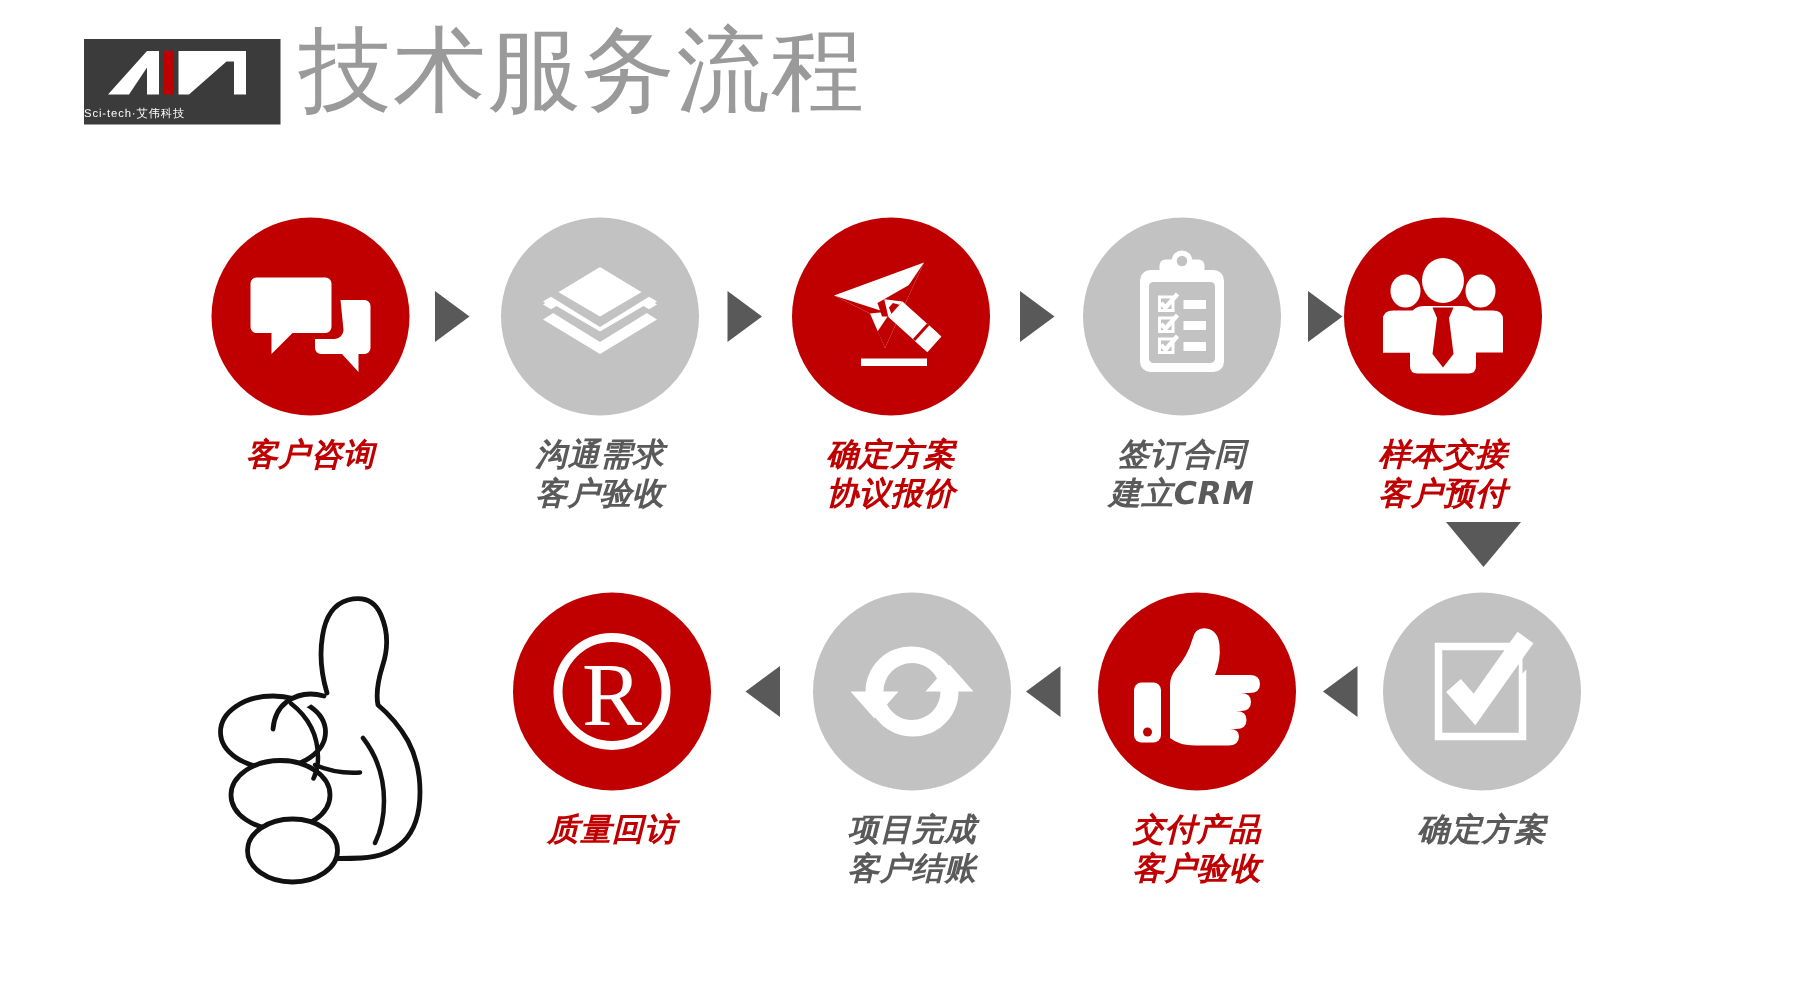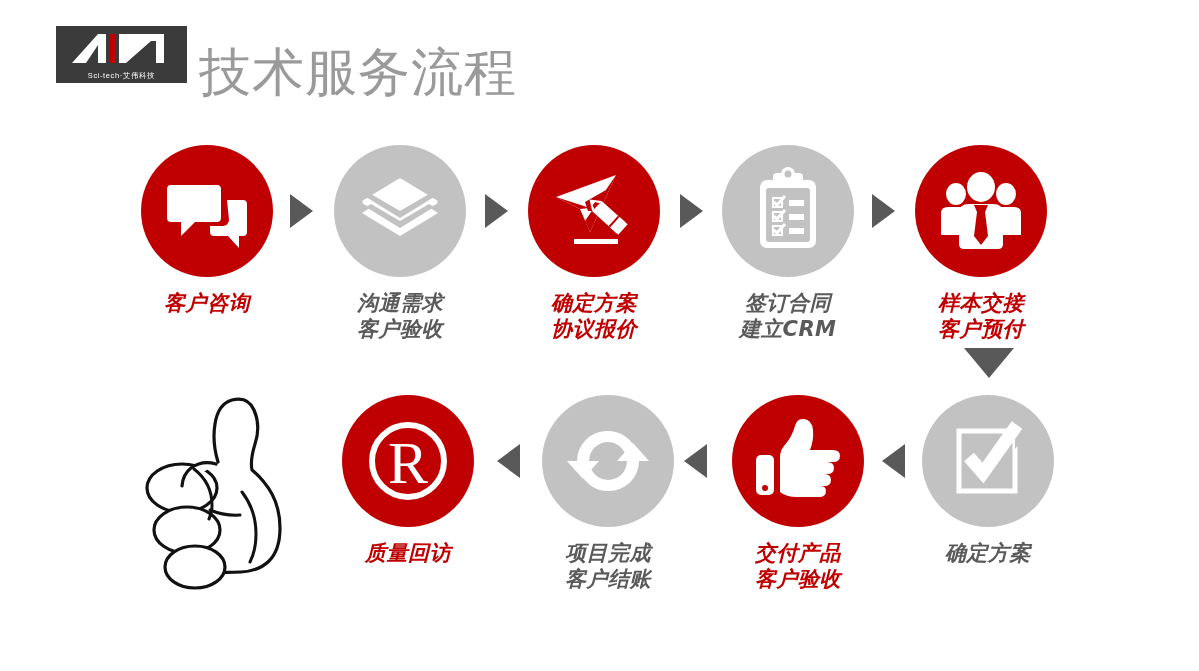--- a/index.html
+++ b/index.html
@@ -34,39 +34,38 @@
     position: absolute;
     left: 0; top: 0;
     width: 131px;
     height: 40px;
   }
   #logo-wordmark {
     position: absolute;
     left: 0;
     bottom: 2px;
     width: 131px;
-    text-align: center;
+    text-align: left;
     color: #ffffff;
     font-size: 7.5px;
     letter-spacing: 0.6px;
     white-space: nowrap;
     font-family: "Liberation Sans", "DejaVu Sans", sans-serif;
   }
   #page-title {
     position: absolute;
     left: 199px;
     top: 16px;
-    font-size: 52px;
+    font-size: 62px;
     line-height: 62px;
     color: #9a9a9a;
     font-weight: 300;
     letter-spacing: 1px;
     white-space: nowrap;
     font-family: "DejaVu Sans", "Liberation Sans", sans-serif;
-    margin-top: 25px;
   }
 
   
   .node {
     position: absolute;
     width: 132px;
   }
   .circle {
     width: 132px;
     height: 132px;
@@ -225,21 +224,21 @@
     </svg>
   </div>
   <div class="node-label gray">
     <span class="ln">签订合同</span>
     <span class="ln">建立CRM</span>
   </div>
 </div>
 
 <div class="arrow right" style="left:872px; top:194px;"></div>
 
-<div class="node" style="left:915px; top:145px;">
+<div class="node" style="left:896px; top:145px;">
   <div class="circle red">
     <svg viewBox="0 0 132 132">
       <ellipse cx="41" cy="49" rx="10" ry="11" fill="#ffffff"></ellipse>
       <path d="M26 66 h30 v24 h-30 a0 0 0 0 1 0 0 z" fill="#ffffff"></path>
       <path d="M26 68 q0 -6 7 -6 h16 q7 0 7 6 v22 h-30 z" fill="#ffffff"></path>
       <ellipse cx="91" cy="49" rx="10" ry="11" fill="#ffffff"></ellipse>
       <path d="M76 68 q0 -6 7 -6 h16 q7 0 7 6 v22 h-30 z" fill="#ffffff"></path>
       <ellipse cx="66" cy="42" rx="14" ry="15" fill="#ffffff"></ellipse>
       <path d="M44 68 q0 -9 10 -9 h24 q10 0 10 9 v31 q0 5 -5 5 h-34 q-5 0 -5 -5 z" fill="#ffffff"></path>
       <path d="M59 60 h14 l-3 7 l3 24 l-7 9 l-7 -9 l3 -24 z" fill="#c00000"></path>

